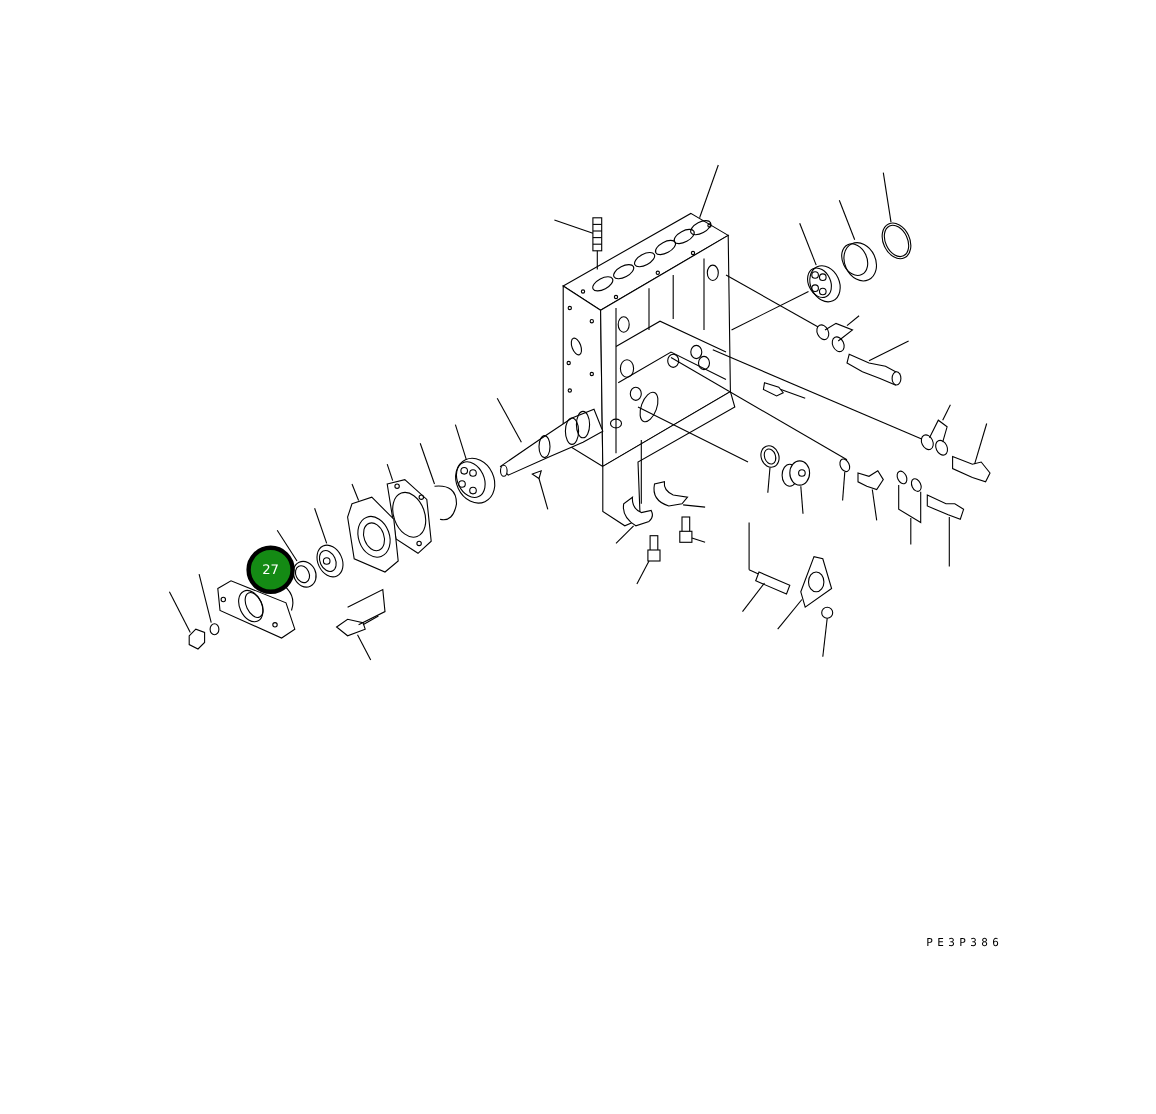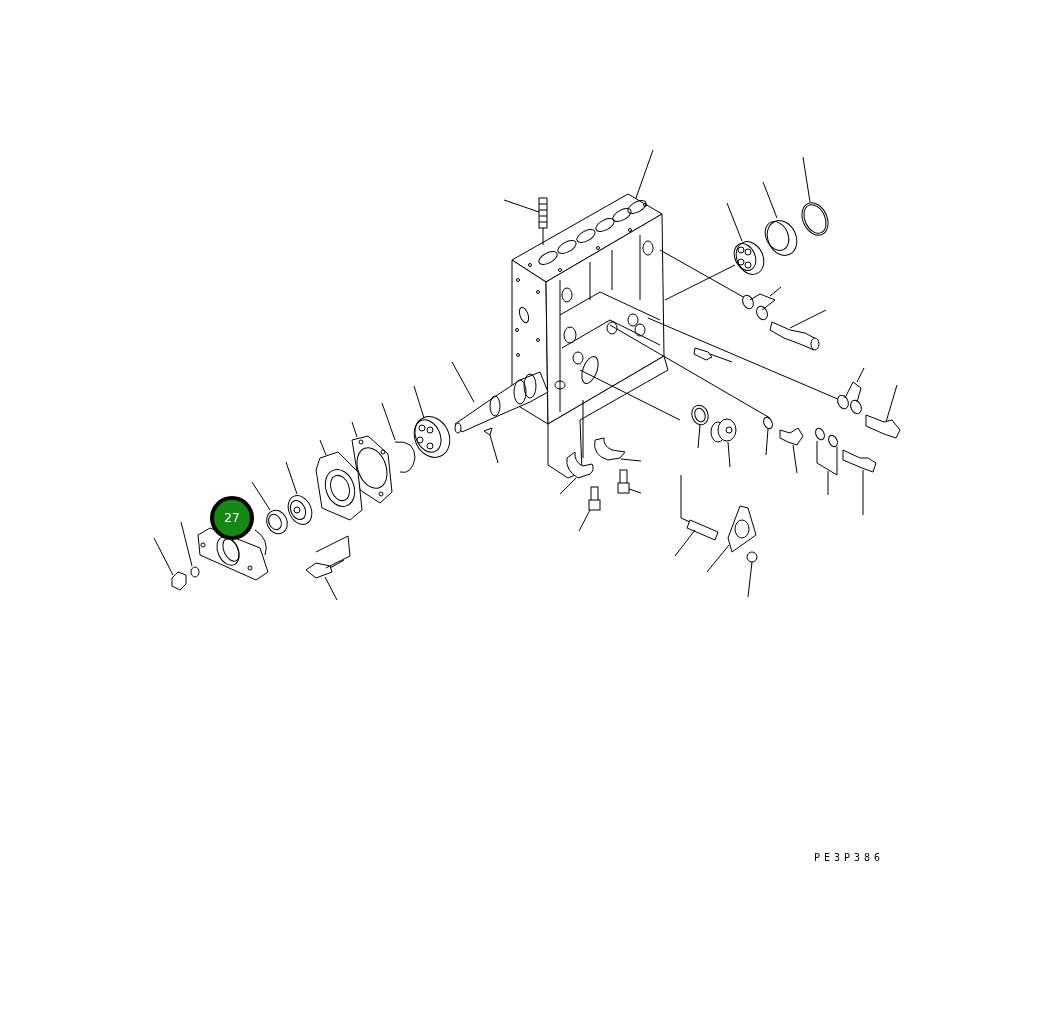--- a/index.html
+++ b/index.html
@@ -269,15 +269,15 @@
 
   <g>
     <polygon class="pf" points="306,570 316,563 330,566 332,572 316,578"></polygon>
     <polyline class="ln" points="330,568 344,560"></polyline>
     <polyline class="ln" points="316,552 348,536 350,556 326,568"></polyline>
     <line class="ln" x1="325" y1="577" x2="337" y2="600"></line>
   </g>
 
 </svg>
 
-<div class="callout-badge" style="left:210px;top:496px;">27</div>
-
-<div class="drawing-code" style="left:814px;top:852px;">PE3P386</div>
+<div class="callout-badge" style="left:224px;top:496px;">27</div>
+
+<div class="drawing-code" style="left:842px;top:852px;">PE3P386</div>
 
 </body></html>

